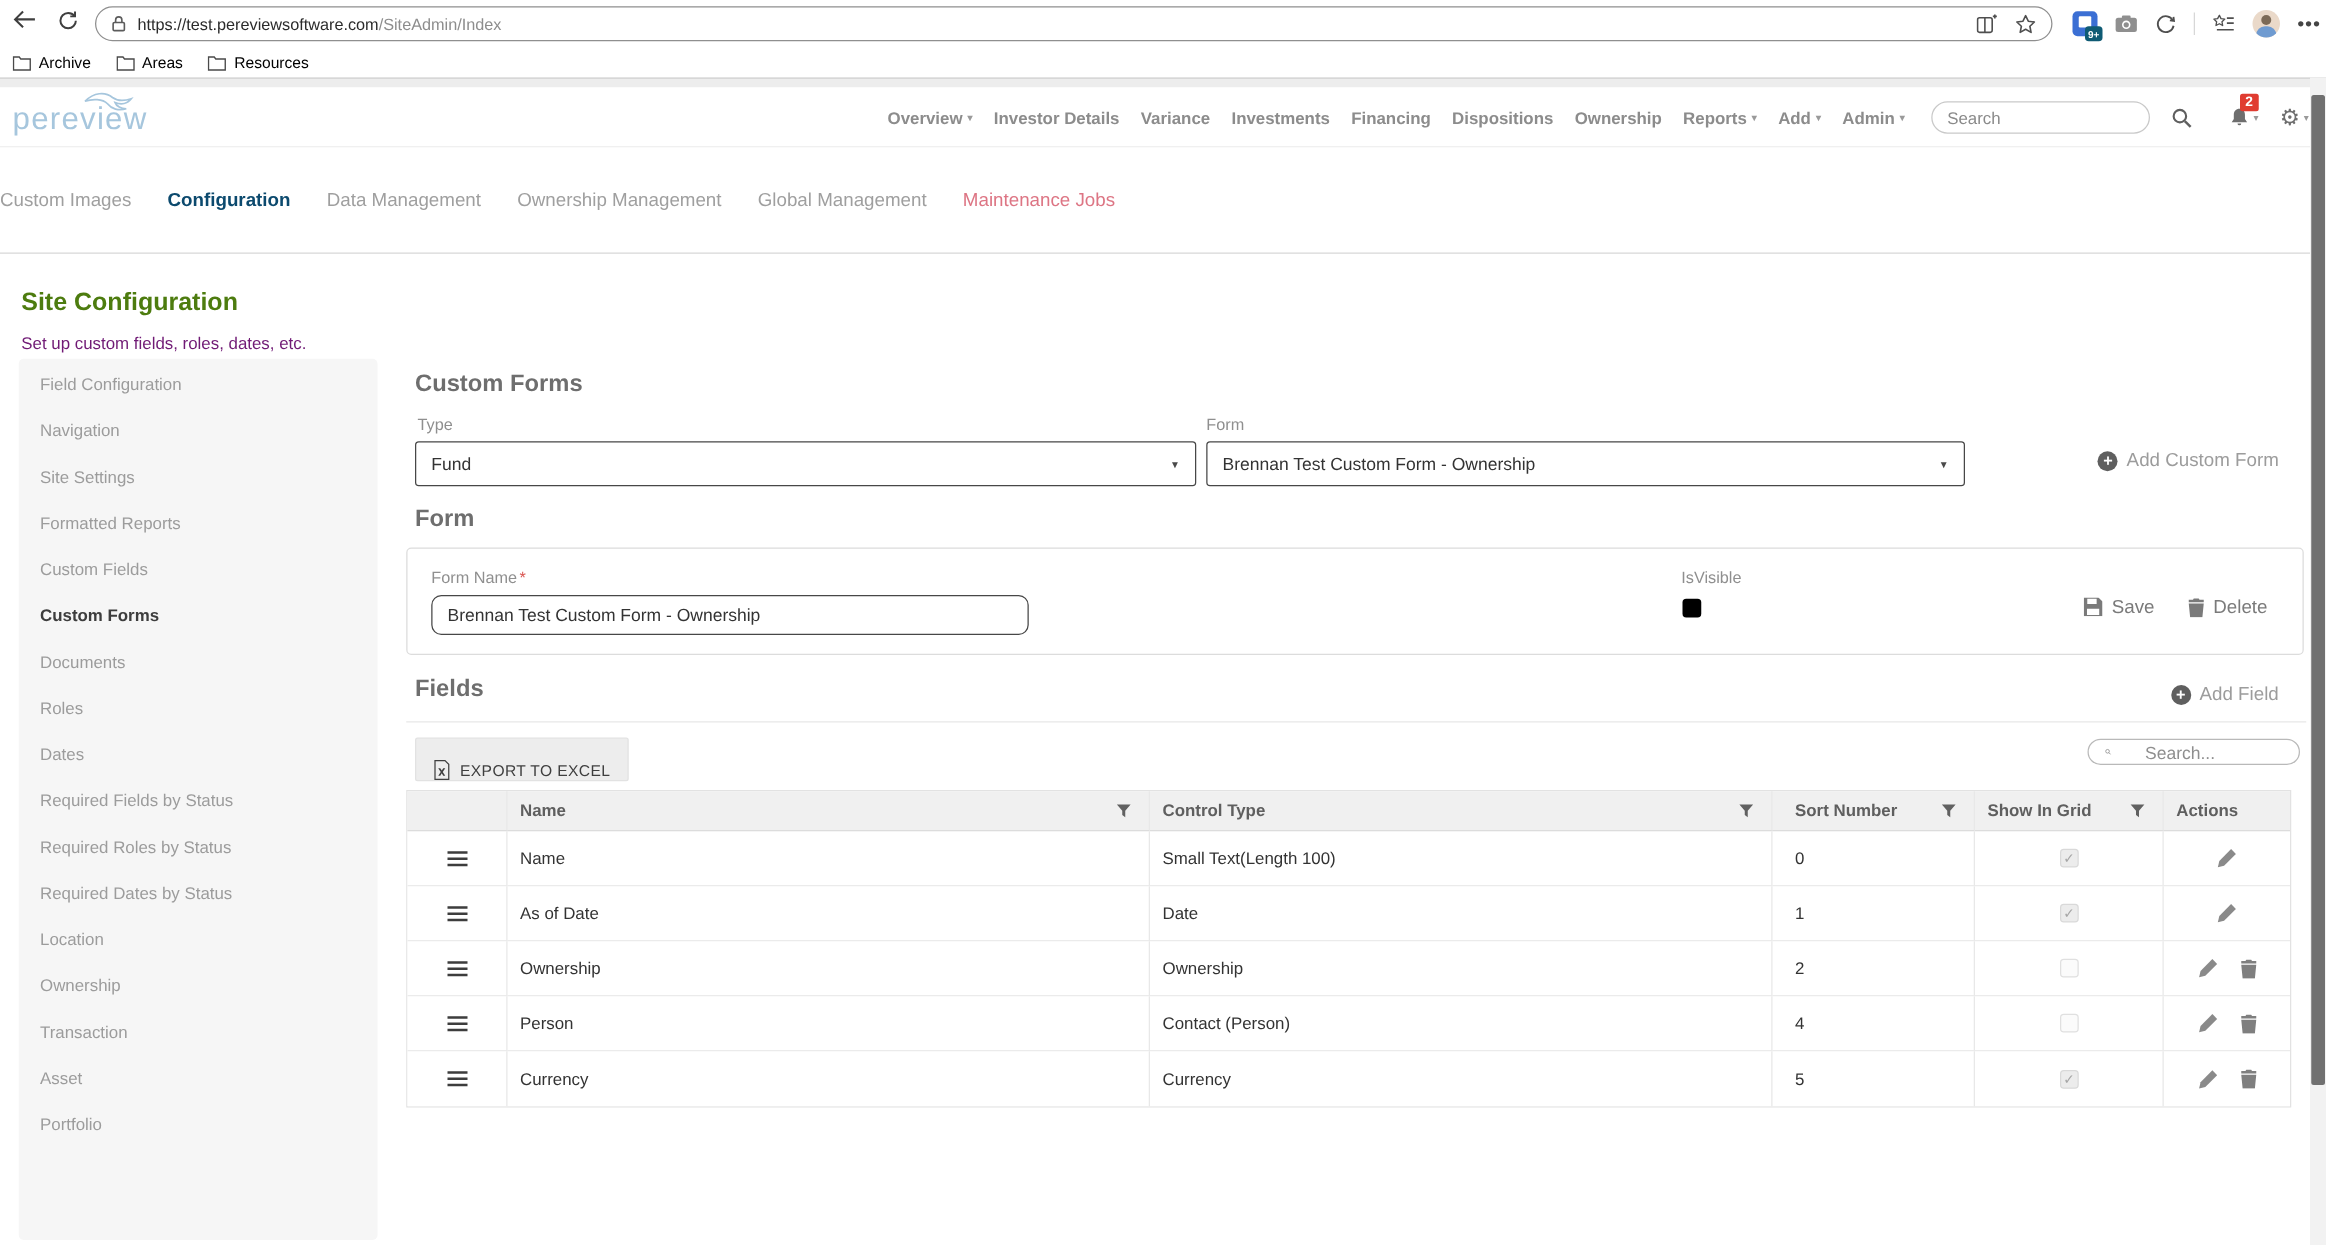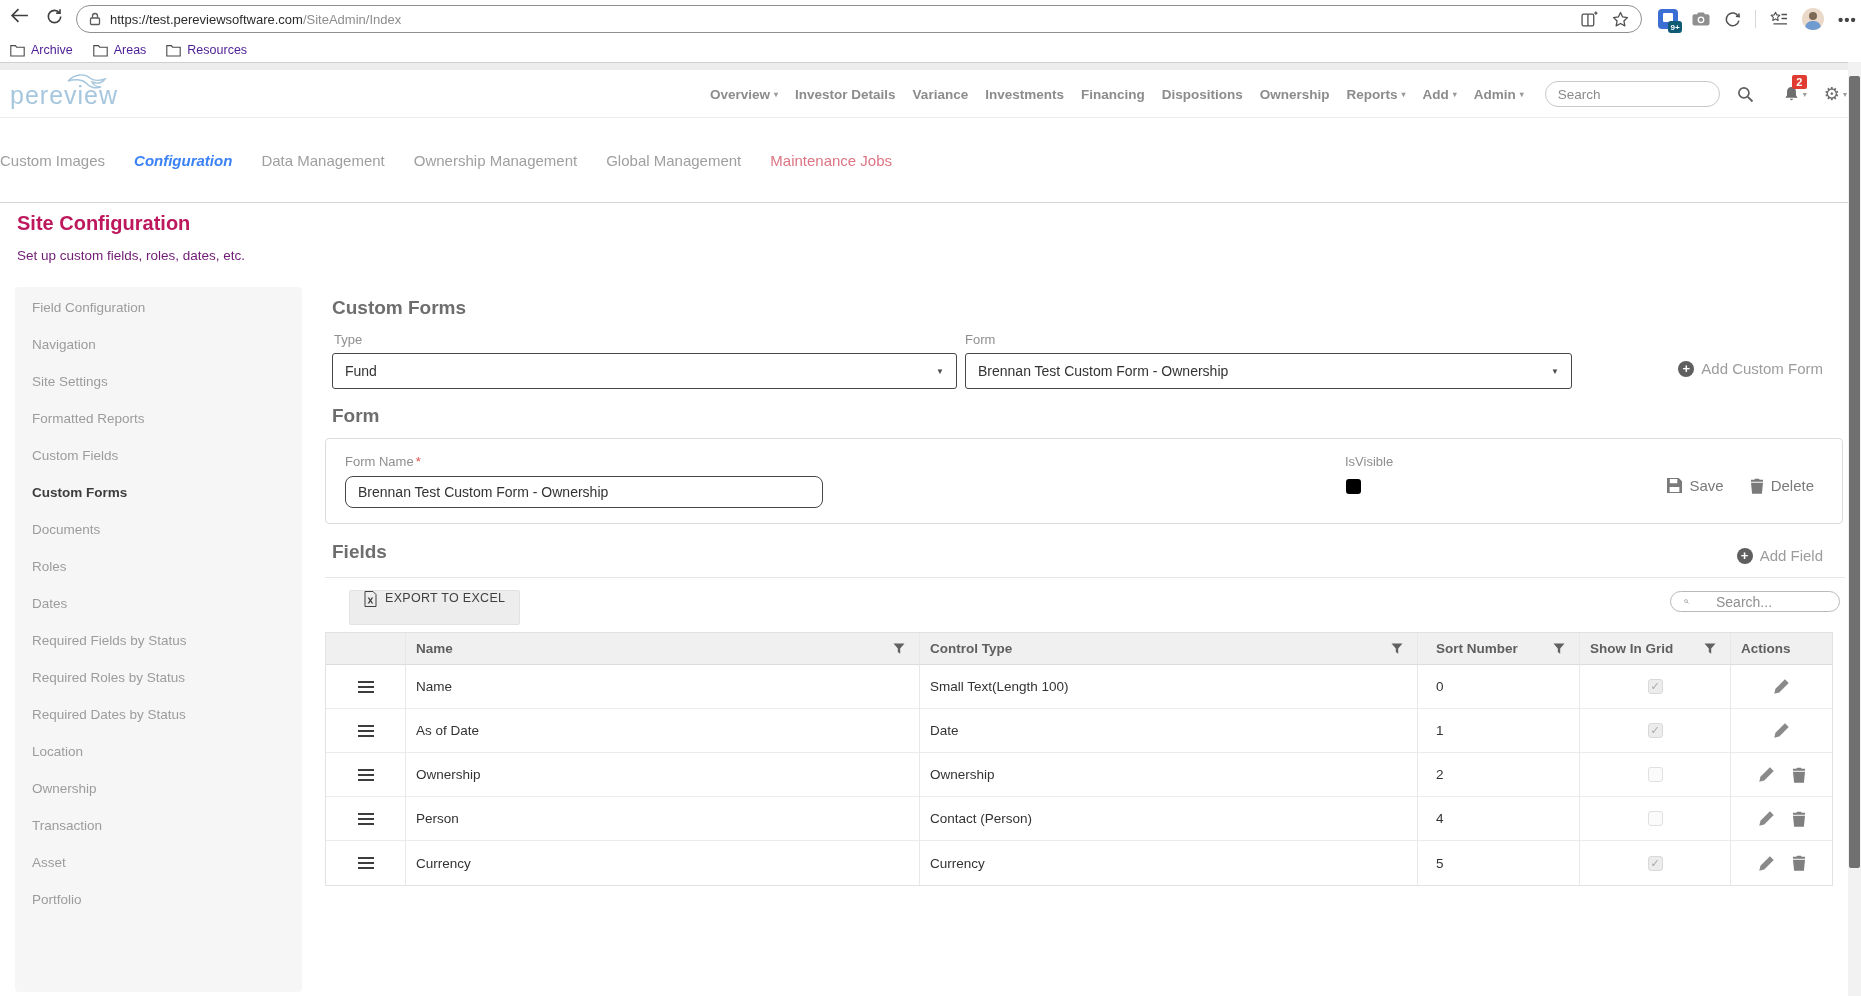--- a/index.html
+++ b/index.html
@@ -23,21 +23,21 @@
   .ext-badge { position:absolute; right:-4px; bottom:-4px; min-width:14px; height:12px; background:#0f5b74;
     color:#fff; font-size:8px; font-weight:bold; border-radius:3px; display:flex; align-items:center; justify-content:center; padding:0 1px; }
   .vdiv { width:1px; height:18px; background:#d7d7d7; }
   .avatar { width:22px; height:22px; border-radius:50%; background:#ead9c9; position:relative; overflow:hidden; }
   .avatar::before { content:""; position:absolute; left:7px; top:4px; width:8px; height:8px; border-radius:50%; background:#7c6a57; }
   .avatar::after { content:""; position:absolute; left:3px; top:13px; width:16px; height:10px; border-radius:7px 7px 0 0; background:#6f9bd1; }
   .dots { font-size:15px; font-weight:bold; color:#454545; letter-spacing:1px; }
 
   .bookmarks-bar { position:absolute; left:0; top:38px; width:1861px; height:24px; background:#fff;
     display:flex; align-items:center; padding-left:10px; gap:20px; }
-  .bm-item { display:flex; align-items:center; gap:6px; font-size:12.5px; color:#4c1d95; cursor:pointer; }
+  .bm-item { display:flex; align-items:center; gap:6px; font-size:12.5px; color:#000000; cursor:pointer; }
 
   .page-gap { position:absolute; left:0; top:62px; width:1861px; height:8px; background:#ededed; border-top:1px solid #cfcfcf; }
 
   
   .app-header { position:absolute; left:0; top:70px; width:1848px; height:48px; background:#fff; border-bottom:1px solid #ececec; }
   .logo { position:absolute; left:10px; top:11px; font-size:25px; color:#a6c6dd; letter-spacing:1px; cursor:pointer; }
   .logo svg { position:absolute; left:56px; top:-9px; }
   .header-nav { position:absolute; left:710px; top:0; height:48px; display:flex; align-items:center; gap:17px; }
   .nav-item { font-size:13.5px; font-weight:bold; color:#8c8c8c; white-space:nowrap; cursor:pointer; display:flex; align-items:center; gap:4px; }
   .caret { font-size:8px; color:#9a9a9a; }
@@ -47,26 +47,26 @@
   .bell-wrap { position:relative; display:flex; align-items:center; gap:3px; cursor:pointer; margin-left:12px; }
   .bell-badge { position:absolute; left:9px; top:-10px; min-width:15px; height:14px; background:#e03c31; color:#fff;
     font-size:11px; font-weight:bold; border-radius:2px; display:flex; align-items:center; justify-content:center; padding:0 2px; }
   .gear-wrap { display:flex; align-items:center; gap:3px; cursor:pointer; }
   .gear { font-size:18px; color:#6f6f6f; line-height:1; }
 
   
   .tabs-bar { position:absolute; left:0; top:118px; width:1848px; height:85px; border-bottom:1px solid #d8d8d8;
     display:flex; align-items:center; padding-left:0; gap:29px; background:#fff; }
   .tab { font-size:15px; color:#9f9f9f; cursor:pointer; white-space:nowrap; }
-  .tab.active { color:#3b82f6; font-weight:bold;font-style:italic; }
+  .tab.active { color:#0c4a6e; font-weight:bold; }
   .tab.pink { color:#dd7584; }
 
   
   .title-block { position:absolute; left:17px; top:212px; }
-  .title-block h1 { font-size:20px; font-weight:bold; color:#be185d; }
+  .title-block h1 { font-size:20px; font-weight:bold; color:#4d7c0f;margin-top:19px; }
   .title-block p { margin-top:13px; font-size:13.5px; color:#701a75; }
 
   
   .sidebar { position:absolute; left:15px; top:287px; width:287px; height:705px; background:#f6f6f6; border-radius:4px; padding-top:2px; }
   .side-item { height:37px; display:flex; align-items:center; padding-left:17px; font-size:13.5px; color:#9c9c9c; cursor:pointer; }
   .side-item.active { color:#3d3d3d; font-weight:bold; }
 
   
   .main { position:absolute; left:325px; top:287px; width:1520px; height:700px; }
   .sec-h { position:absolute; font-size:19px; font-weight:bold; color:#6e6e6e; }
@@ -93,22 +93,22 @@
   .fn-input { position:absolute; left:19px; top:37px; width:478px; height:32px; border:1px solid #474747; border-radius:8px;
     padding:0 12px; font-size:14px; color:#333; outline:none; font-family:"Liberation Sans",sans-serif; }
   .isv-label { position:absolute; left:1019px; top:15px; font-size:13px; color:#8f8f8f; }
   .isv-check { position:absolute; left:1020px; top:40px; width:15px; height:15px; background:#000; border-radius:3px; cursor:pointer; }
   .save-del { position:absolute; right:28px; top:38px; display:flex; gap:26px; }
   .tool-btn { display:flex; align-items:center; gap:7px; font-size:15px; color:#7a7a7a; background:none; border:none; cursor:pointer;
     font-family:"Liberation Sans",sans-serif; }
 
   .fields-rule { position:absolute; top:290px; left:0; width:1520px; height:1px; background:#e7e7e7; }
   .export-btn { position:absolute; top:303px; left:7px; height:35px; padding:0 14px; background:#ededed; border:1px solid #e2e2e2;
-    border-radius:2px; display:flex; align-items:flex-start; gap:8px; font-size:12.5px; color:#3f3f3f; cursor:pointer;
-    font-family:"Liberation Sans",sans-serif; letter-spacing:.3px;margin-left:17px; }
+    border-radius:2px; display:flex; align-items:flex-end; gap:8px; font-size:12.5px; color:#3f3f3f; cursor:pointer;
+    font-family:"Liberation Sans",sans-serif; letter-spacing:.3px; }
   .grid-search { position:absolute; top:304px; left:1345px; width:170px; height:21px; border:1px solid #b9b9b9; border-radius:17px;
     display:flex; align-items:center; gap:27px; padding:0 13px; background:#fff; }
   .grid-search input { border:none; outline:none; width:110px; font-size:14px; color:#555; font-family:"Liberation Sans",sans-serif; }
   .grid-search input::placeholder { color:#8f8f8f; }
 
   
   .grid { position:absolute; top:345px; left:0; width:1508px; border:1px solid #e2e2e2; }
   .grow { display:grid; grid-template-columns:80px 514px 498px 162px 151px 101px; }
   .ghead { background:#f0f0f0; height:32px; }
   .ghead .gcell { font-size:13.5px; font-weight:bold; color:#5f5f5f; border-bottom:1px solid #dcdcdc; }

